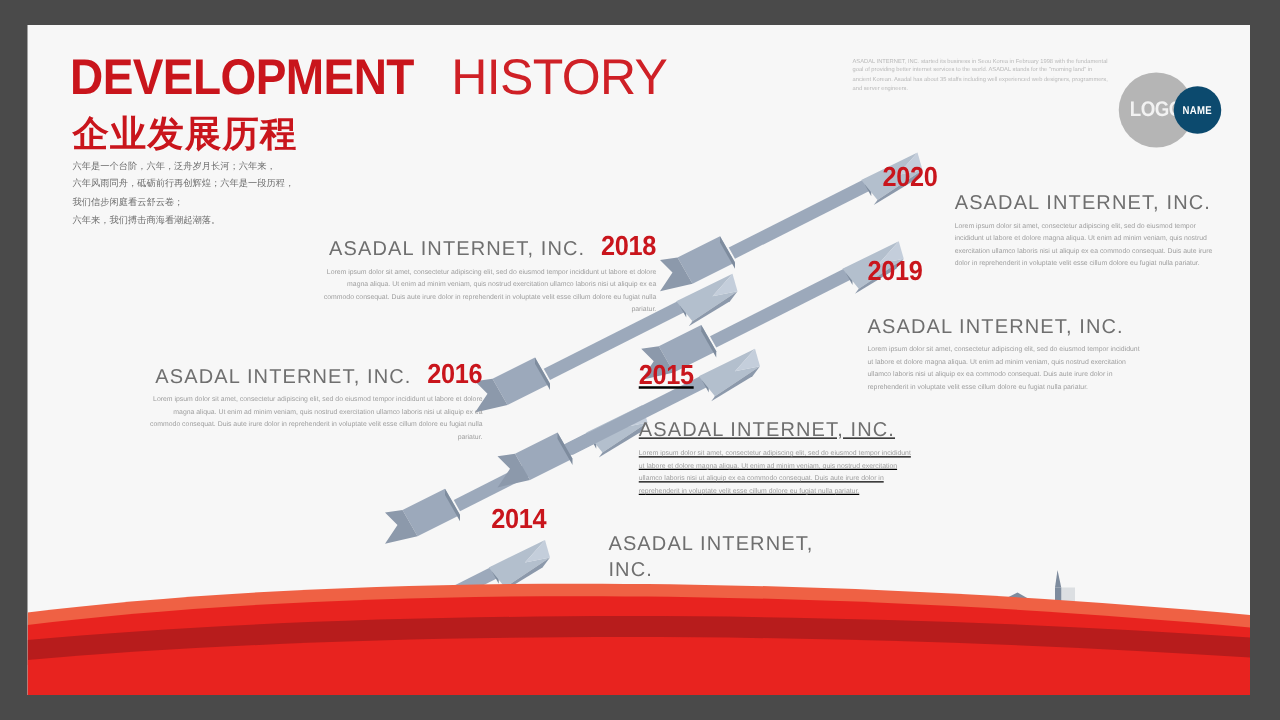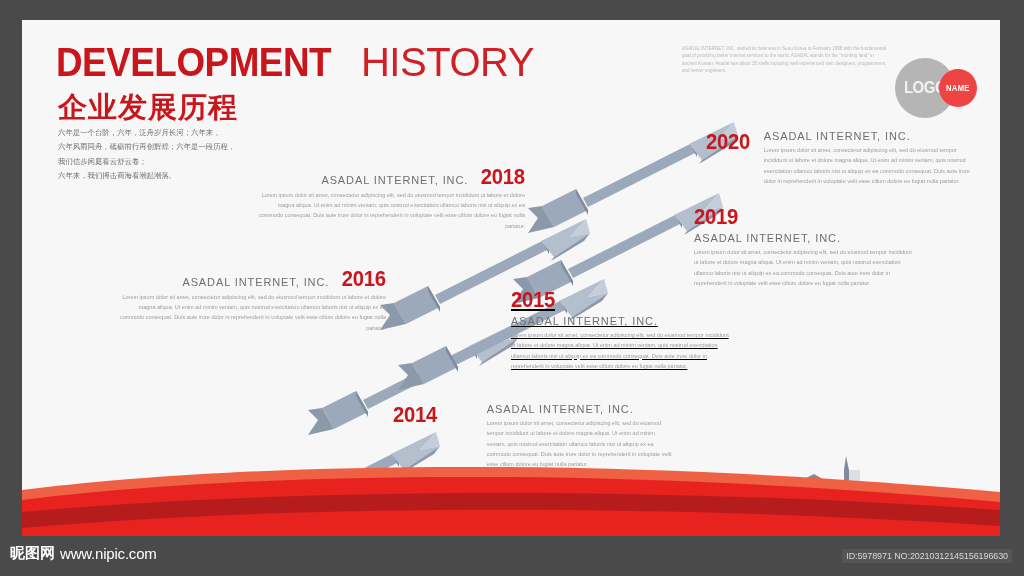--- a/index.html
+++ b/index.html
@@ -47,41 +47,41 @@
   .logo-circle{
     position:absolute;left:0;top:0;width:60px;height:60px;border-radius:50%;
     background:#b5b5b5;display:flex;align-items:center;justify-content:center;
   }
   .logo-circle span{
     color:#f2f2f2;font-weight:bold;font-size:17px;letter-spacing:-.5px;
     transform:scaleX(.88);
   }
   .name-circle{
     position:absolute;left:44px;top:11px;width:38px;height:38px;border-radius:50%;
-    background:#ef4444;display:flex;align-items:center;justify-content:center;
+    background:#0c4a6e;display:flex;align-items:center;justify-content:center;
   }
   .name-circle span{
     color:#fff;font-weight:bold;font-size:9px;letter-spacing:.3px;
     transform:scaleX(.85);
   }
 
   
   .arrows{position:absolute;left:0;top:0;width:978px;height:536px;pointer-events:none;}
 
   
   .blk{position:absolute;}
   .year{
     color:#c9151c;font-weight:bold;font-size:22px;line-height:1;
     font-family:"Liberation Sans Narrow","Liberation Sans",sans-serif;
     transform:scaleX(.92);transform-origin:left;letter-spacing:-.3px;
   }
   .blk.right .year{transform-origin:right;}
   .head{
-    color:#6f6f6f;font-size:11px;letter-spacing:.9px;line-height:1.3;
-    font-weight:300;font-family:"Liberation Sans","DejaVu Sans",sans-serif;
+    color:#6f6f6f;font-size:16px;letter-spacing:.9px;line-height:1.3;
+    font-weight:300;font-family:"Liberation Sans","DejaVu Sans",sans-serif;margin-top:24px;
   }
   .body{
     color:#9d9d9d;font-size:5.5px;line-height:1.85;margin-top:2px;
   }
   
   .blk.stack .year{margin-bottom:3px;}
   
   .blk.side{display:flex;align-items:flex-start;gap:10px;}
   .blk.side .year{margin-top:2px;}
   
@@ -268,20 +268,13 @@
 
     <svg class="wave" viewBox="0 0 978 110" preserveAspectRatio="none">
       <path d="M0,44 C210,18 560,8 978,46 L978,110 L0,110 Z" fill="#ef6144"></path>
       <path d="M0,54 C210,28 560,18 978,56 L978,110 L0,110 Z" fill="#e8231f"></path>
       <path d="M0,66 C240,44 600,38 978,64 L978,84 C600,58 240,64 0,86 Z" fill="#b71c1c"></path>
       <path d="M0,82 C250,60 610,56 978,80 L978,110 L0,110 Z" fill="#e8231f"></path>
     </svg>
 
   </div>
 
-  <div class="footer">
-    <div class="nipic">
-      <span class="nipic-cn">昵图网</span>
-      <span class="nipic-url">www.nipic.com</span>
-    </div>
-    <div class="idno">ID:5978971 NO:20210312145156196630</div>
-  </div>
 </div>
 
 </body></html>

